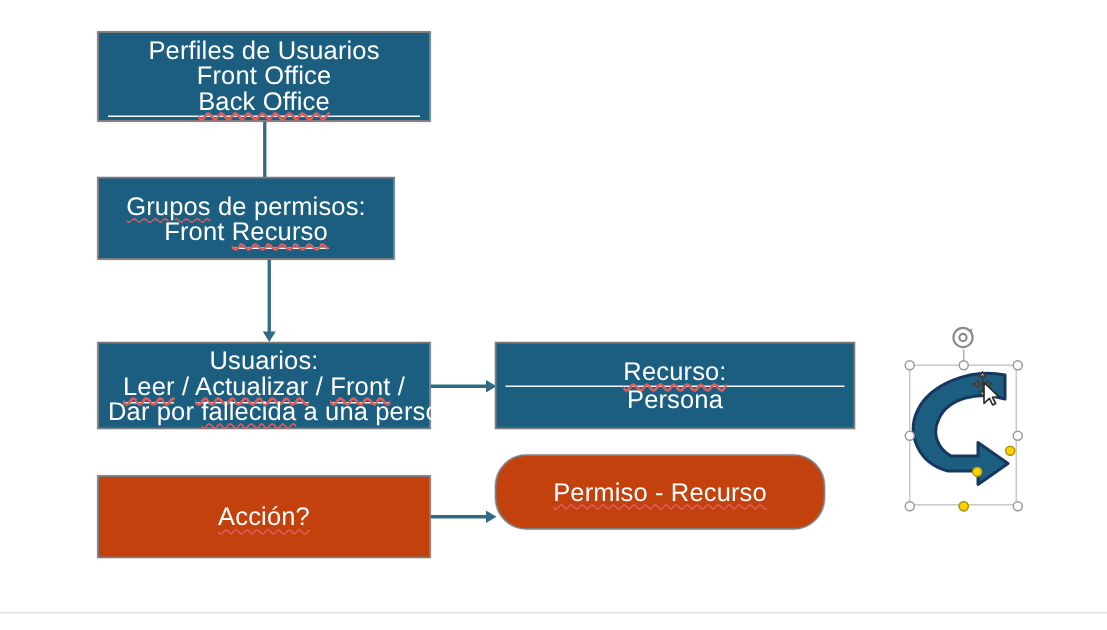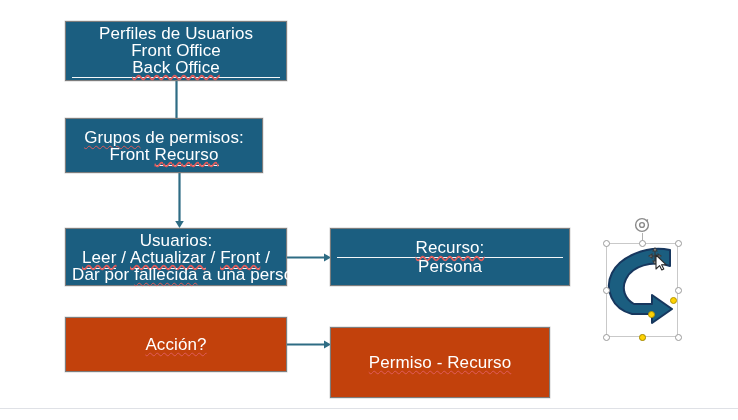--- a/index.html
+++ b/index.html
@@ -164,21 +164,21 @@
       <span class="line">Persona</span>
     </span>
   </div>
 
   <div class="node orange" style="left:65px; top:317px; width:222px; height:55px;">
     <span class="txt">
       <span class="line sq">Acción?</span>
     </span>
   </div>
 
-  <div class="node orange" style="left:330px; top:327px; width:220px; height:71px;">
+  <div class="node orange" style="left:330px; top:303px; width:220px; height:50px;border-radius:21px;">
     <span class="txt">
       <span class="line sq">Permiso - Recurso</span>
     </span>
   </div>
 
   <div id="shape-group" style="left:606px; top:243px; width:72px; height:94px;">
 
     <div class="selbox" style="left:0; top:0; width:72px; height:94px;"></div>
 
     <svg class="rot" style="left:28px; top:-26px;" width="16" height="16" viewBox="0 0 16 16">

